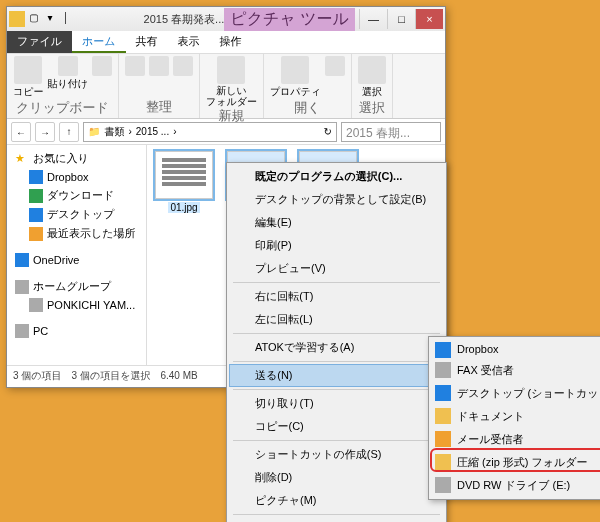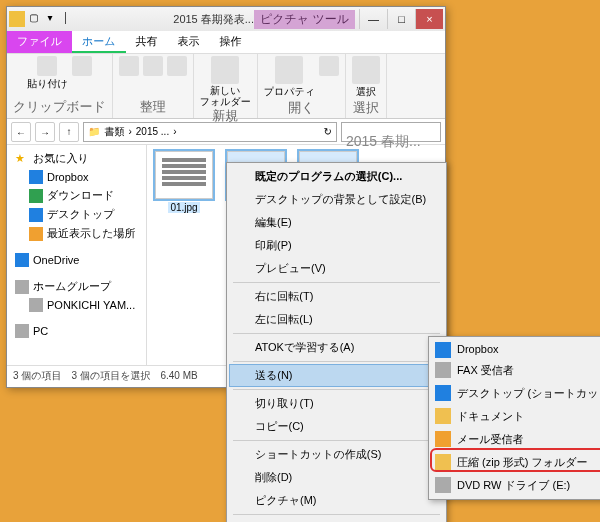--- a/index.html
+++ b/index.html
@@ -3,40 +3,40 @@
 <meta charset="utf-8">
 <style>
 * { margin: 0; padding: 0; box-sizing: border-box; font-family: "Meiryo", "Segoe UI", sans-serif; }
 body { width: 600px; height: 522px; background: #e8a23a; position: relative; overflow: hidden; }
 .window { position: absolute; left: 6px; top: 6px; width: 440px; height: 382px; background: #fff; border: 1px solid #888; box-shadow: 2px 2px 8px rgba(0,0,0,0.3); }
 .titlebar { height: 24px; background: linear-gradient(#f5f5f5, #e8e8e8); display: flex; align-items: center; padding: 0 2px; font-size: 11px; }
 .titlebar .ticon { width: 16px; height: 16px; background: #f0c040; margin-right: 2px; }
 .titlebar .qat { display: flex; gap: 2px; margin-right: 8px; }
 .titlebar .qat span { width: 14px; height: 14px; font-size: 10px; text-align: center; }
 .titlebar .title { flex: 1; color: #333; text-align: right; }
-.titlebar .tool-label { background: #d4a4d4; color: #5a2a5a; padding: 1px 6px; font-size: 12px; margin-right: 4px; }
+.titlebar .tool-label { background: #d4a4d4; color: #5a2a5a; padding: 1px 6px; font-size: 16px; margin-right: 4px; }
 .winbtns { display: flex; }
 .winbtns div { width: 28px; height: 20px; text-align: center; font-size: 11px; border-left: 1px solid #ccc; line-height: 20px; }
 .winbtns .close { background: #c75050; color: #fff; }
 .tabs { display: flex; height: 22px; font-size: 11px; background: #fff; }
 .tabs .tab { padding: 3px 10px; cursor: pointer; }
-.tabs .file { background: #d946ef; color: #fff; }
-.tabs .active { color: #1979ca; border-bottom: 2px solid #22c55e; }
+.tabs .file { background: #404040; color: #fff; }
+.tabs .active { color: #1979ca; border-bottom: 2px solid #4d7c0f; }
 .ribbon { height: 66px; background: #f5f5f5; border-top: 1px solid #ddd; border-bottom: 1px solid #ccc; display: flex; font-size: 10px; }
 .rgroup { border-right: 1px solid #ddd; padding: 2px 6px; display: flex; flex-direction: column; justify-content: space-between; text-align: center; }
 .rgroup .icons { display: flex; gap: 4px; justify-content: center; align-items: flex-start; }
 .rbtn { display: flex; flex-direction: column; align-items: center; gap: 1px; }
 .rbtn .ic { width: 20px; height: 20px; background: #e0e0e0; border-radius: 2px; }
 .rbtn.big .ic { width: 28px; height: 28px; }
 .rgroup .glabel { color: #666; font-size: 13px; }
 .addrbar { height: 26px; display: flex; align-items: center; gap: 4px; padding: 2px 4px; border-bottom: 1px solid #ddd; font-size: 11px; }
 .navbtn { width: 20px; height: 20px; border: 1px solid #ccc; border-radius: 2px; text-align: center; line-height: 18px; font-size: 10px; }
 .addrbox { flex: 1; border: 1px solid #aaa; height: 20px; display: flex; align-items: center; padding: 0 4px; gap: 4px; }
 .addrbox span { font-size: 10px; }
-.searchbox { width: 100px; border: 1px solid #aaa; height: 20px; padding: 8px 4px; font-size: 14px; line-height: 20px; color: #888; }
+.searchbox { width: 100px; border: 1px solid #aaa; height: 20px; padding: 0 4px; font-size: 12px; line-height: 20px; color: #888; }
 .body { display: flex; height: 220px; }
 .nav { width: 140px; border-right: 1px solid #ddd; padding: 4px; font-size: 11px; overflow: hidden; }
 .nav .navitem { display: flex; align-items: center; gap: 4px; padding: 2px 4px; white-space: nowrap; }
 .nav .navitem .ni { width: 14px; height: 14px; flex-shrink: 0; }
 .nav .sep { height: 8px; }
 .content { flex: 1; padding: 6px; display: flex; gap: 10px; align-items: flex-start; }
 .thumb { width: 62px; display: flex; flex-direction: column; align-items: center; font-size: 10px; }
 .thumb.sel .img { outline: 2px solid #7db8e8; background: #d6eafc; }
 .thumb .img { width: 58px; height: 48px; background: #b0d4e8; border: 1px solid #ccc; display: flex; align-items: center; justify-content: center; }
 .thumb .img.doc { background: #fff; position: relative; }
@@ -84,20 +84,24 @@
     <div class="tab file">ファイル</div>
     <div class="tab active">ホーム</div>
     <div class="tab">共有</div>
     <div class="tab">表示</div>
     <div class="tab">操作</div>
   </div>
 
   <div class="ribbon">
     <div class="rgroup">
       <div class="icons">
+        <div class="rbtn big">
+            <div class="ic"></div>
+            <span>コピー</span>
+          </div>
         <div class="rbtn">
             <div class="ic"></div>
             <span>貼り付け</span>
           </div>
         <div class="rbtn">
             <div class="ic"></div>
           </div>
       </div>
       <div class="glabel">クリップボード</div>
     </div>

